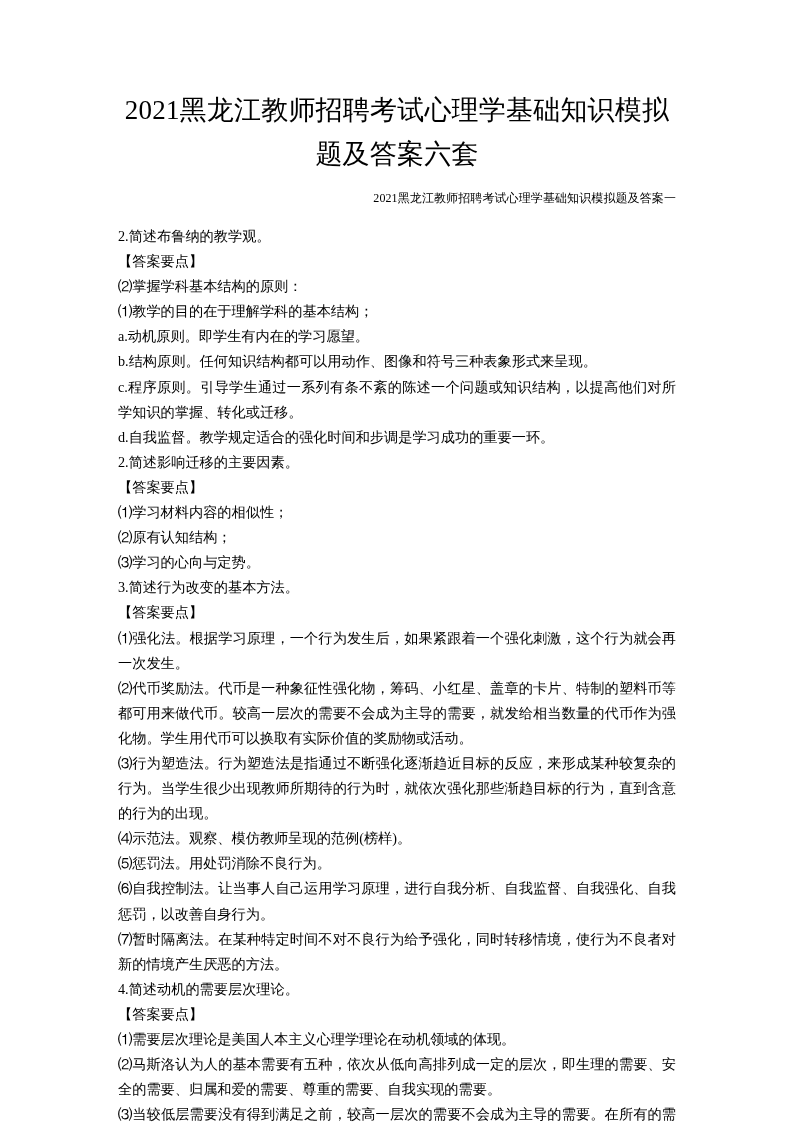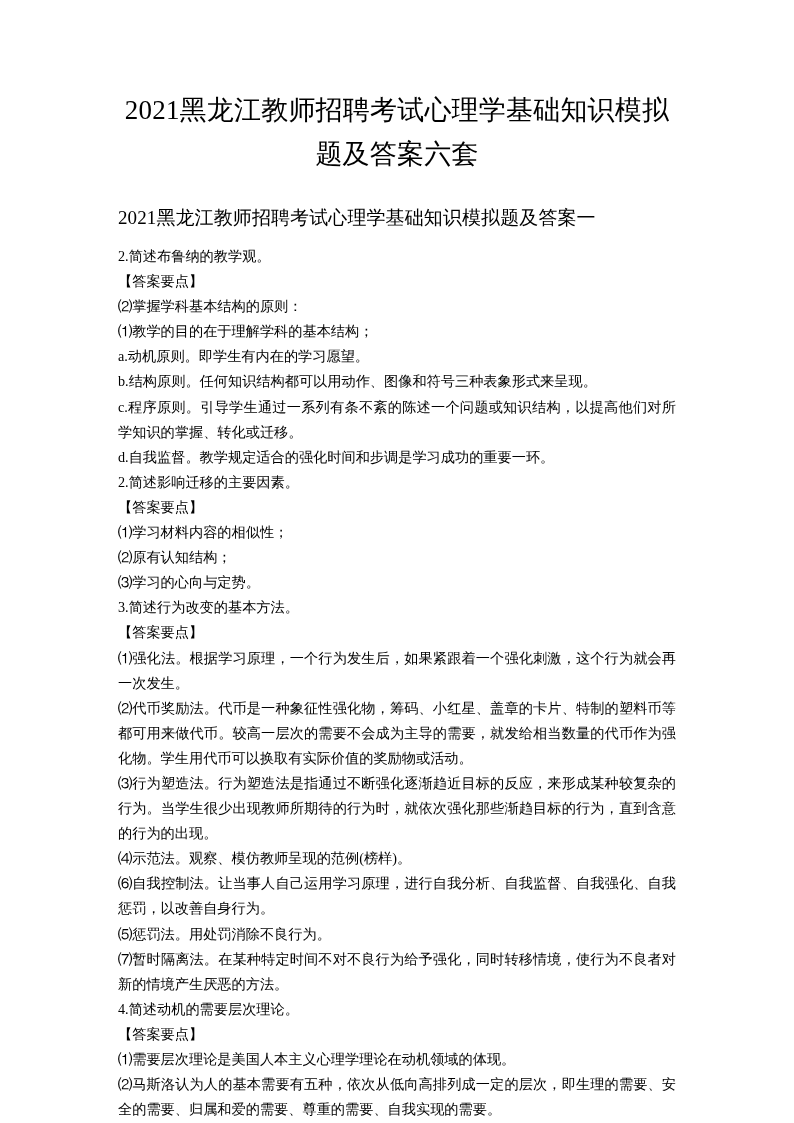--- a/index.html
+++ b/index.html
@@ -25,24 +25,24 @@
     font-family: "Liberation Serif", "DejaVu Serif", serif;
     font-size: 27px;
     line-height: 44px;
     text-align: center;
     font-weight: normal;
     letter-spacing: 0.2px;
     margin: 0 0 2px 0;
     white-space: pre-wrap;
   }
   .doc-subtitle {
-    font-size: 19px;
+    font-size: 12px;
     line-height: 28px;
-    text-align: left;
-    margin: 28px 0 12px 0;
+    text-align: right;
+    margin: 8px 0 12px 0;
     letter-spacing: 0.1px;
   }
   .body-block {
     font-size: 14.2px;
     line-height: 25.1px;
     text-align: justify;
     text-justify: inter-ideograph;
   }
   .body-block p {
     margin: 0;
@@ -72,22 +72,22 @@
     <p>【答案要点】</p>
     <p>⑴学习材料内容的相似性；</p>
     <p>⑵原有认知结构；</p>
     <p>⑶学习的心向与定势。</p>
     <p>3.简述行为改变的基本方法。</p>
     <p>【答案要点】</p>
     <p>⑴强化法。根据学习原理，一个行为发生后，如果紧跟着一个强化刺激，这个行为就会再一次发生。</p>
     <p>⑵代币奖励法。代币是一种象征性强化物，筹码、小红星、盖章的卡片、特制的塑料币等都可用来做代币。较高一层次的需要不会成为主导的需要，就发给相当数量的代币作为强化物。学生用代币可以换取有实际价值的奖励物或活动。</p>
     <p>⑶行为塑造法。行为塑造法是指通过不断强化逐渐趋近目标的反应，来形成某种较复杂的行为。当学生很少出现教师所期待的行为时，就依次强化那些渐趋目标的行为，直到含意的行为的出现。</p>
     <p>⑷示范法。观察、模仿教师呈现的范例(榜样)。</p>
+    <p>⑸惩罚法。用处罚消除不良行为。</p>
     <p>⑹自我控制法。让当事人自己运用学习原理，进行自我分析、自我监督、自我强化、自我惩罚，以改善自身行为。</p>
-    <p>⑸惩罚法。用处罚消除不良行为。</p>
     <p>⑺暂时隔离法。在某种特定时间不对不良行为给予强化，同时转移情境，使行为不良者对新的情境产生厌恶的方法。</p>
     <p>4.简述动机的需要层次理论。</p>
     <p>【答案要点】</p>
     <p>⑴需要层次理论是美国人本主义心理学理论在动机领域的体现。</p>
     <p>⑵马斯洛认为人的基本需要有五种，依次从低向高排列成一定的层次，即生理的需要、安全的需要、归属和爱的需要、尊重的需要、自我实现的需要。</p>
     <p>⑶当较低层需要没有得到满足之前，较高一层次的需要不会成为主导的需要。在所有的需要都得到满足之后，便进入自我实现的需要层次。</p>
   </div>
 
 </div>
 

